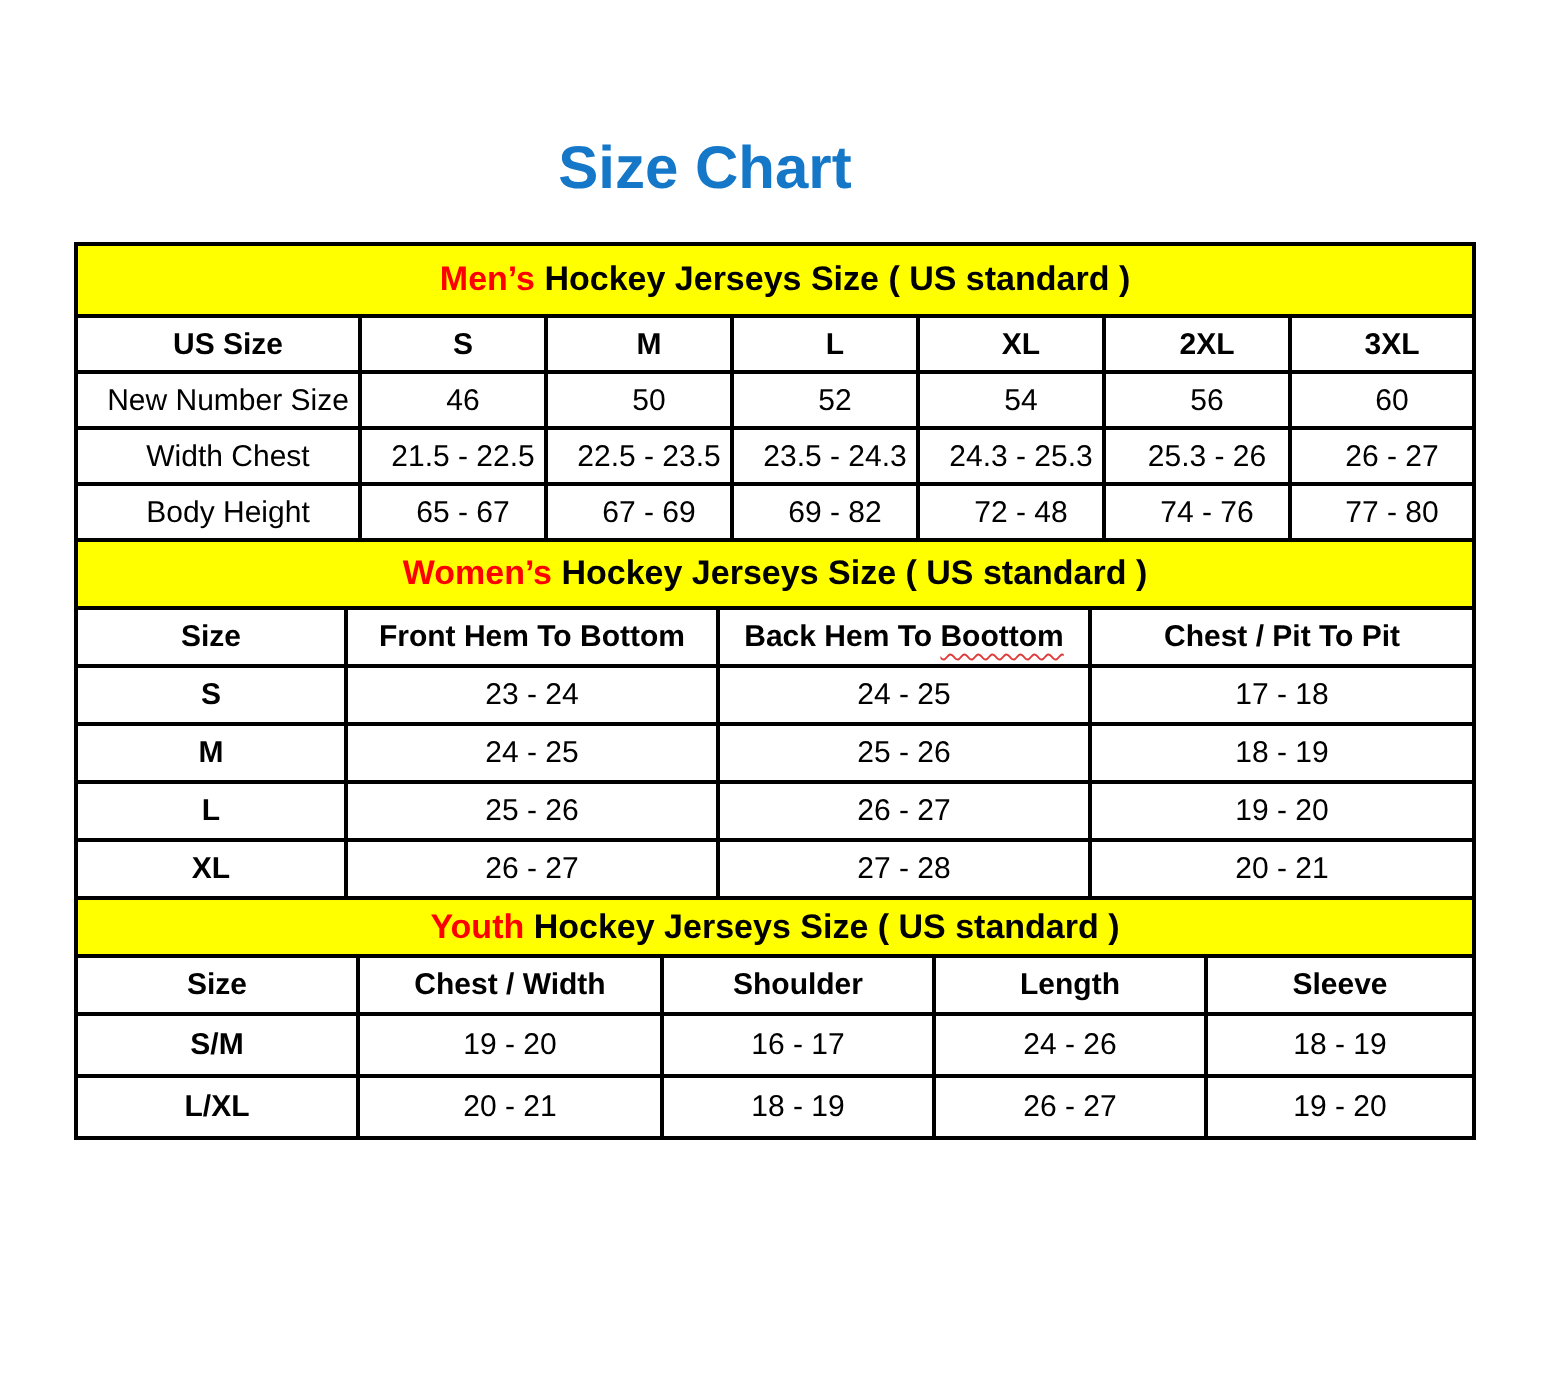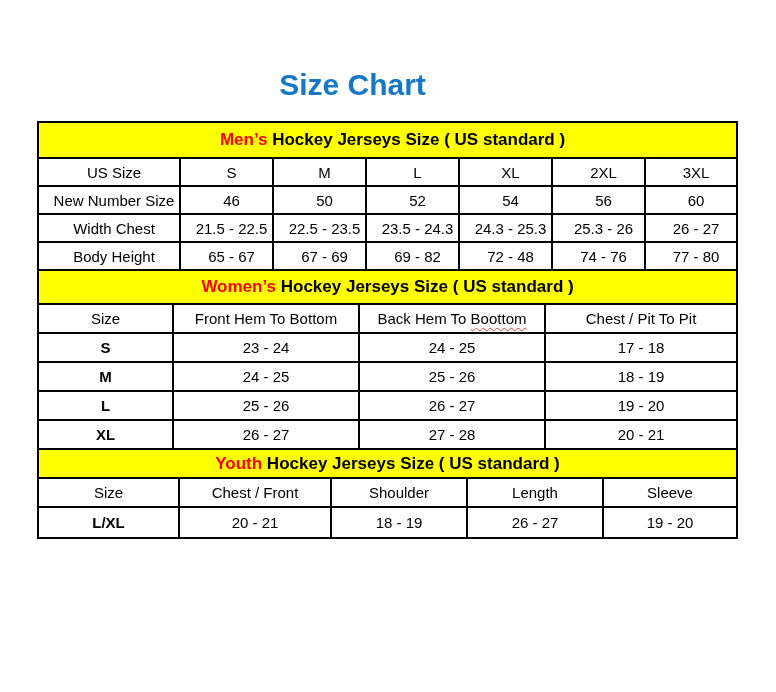--- a/index.html
+++ b/index.html
@@ -47,21 +47,21 @@
     overflow: hidden;
     white-space: nowrap;
   }
   td.banner {
     background: #ffff00;
     font-size: 17px;
     font-weight: bold;
     height: 34px;
   }
   .banner .hl { color: #ff0000; }
-  td.hdr { font-weight: normal; }
+  td.hdr { font-weight: bold; }
   .men td.hdr, .men td { height: 26px; padding-left: 12px; }
   .men td.banner { height: 34px; }
   .women td { height: 27px; text-align: center; }
   .women td.banner { height: 32px; }
   .youth td { height: 27px; margin-left: 16px; }
   .youth td.banner { height: 27px; }
   .youth td.data-row-cell { height: 29px; }
   td.rowlabel { font-weight: normal; }
   td.sizelabel { font-weight: bold; }
   .squiggle {
@@ -186,24 +186,31 @@
           <col style="width:136px">
           <col style="width:136px">
           <col style="width:134px">
       </colgroup>
       <tbody>
           <tr>
         <td class="banner" colspan="5"><span class="hl">Youth</span> <span>Hockey Jerseys Size ( US standard )</span></td>
       </tr>
       <tr>
         <td class="hdr">Size</td>
-        <td class="hdr">Chest / Front</td>
+        <td class="hdr">Chest / Width</td>
         <td class="hdr">Shoulder</td>
         <td class="hdr">Length</td>
         <td class="hdr">Sleeve</td>
+      </tr>
+      <tr>
+        <td class="sizelabel data-row-cell">S/M</td>
+        <td class="data-row-cell">19 - 20</td>
+        <td class="data-row-cell">16 - 17</td>
+        <td class="data-row-cell">24 - 26</td>
+        <td class="data-row-cell">18 - 19</td>
       </tr>
       <tr>
         <td class="sizelabel data-row-cell">L/XL</td>
         <td class="data-row-cell">20 - 21</td>
         <td class="data-row-cell">18 - 19</td>
         <td class="data-row-cell">26 - 27</td>
         <td class="data-row-cell">19 - 20</td>
       </tr>
     </tbody>
       </table>

